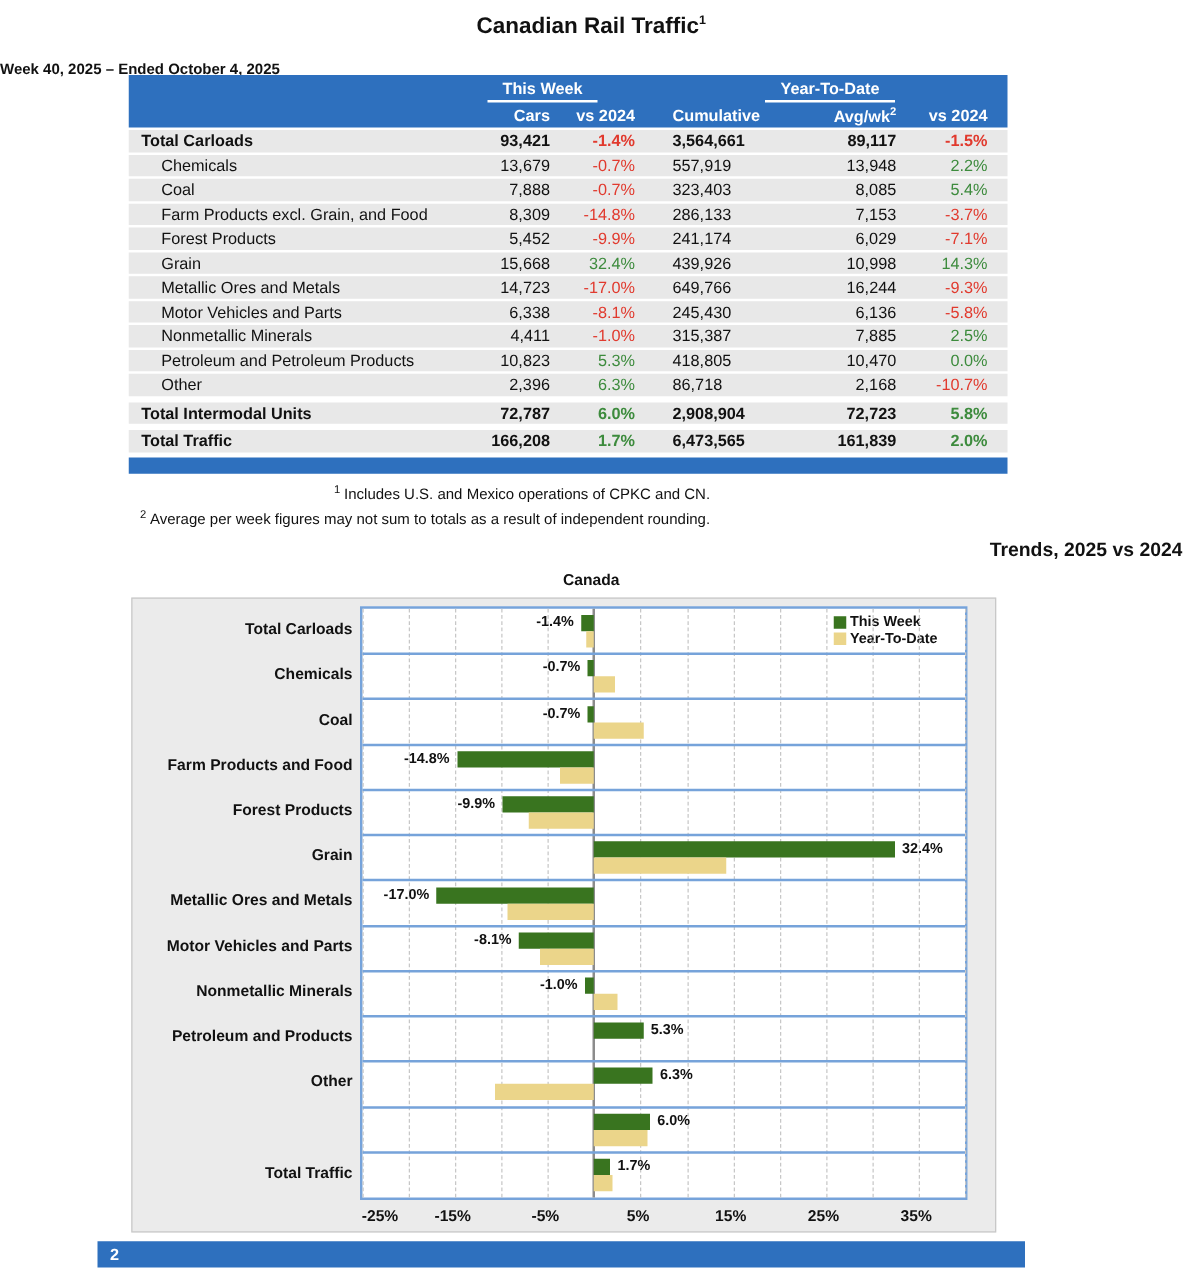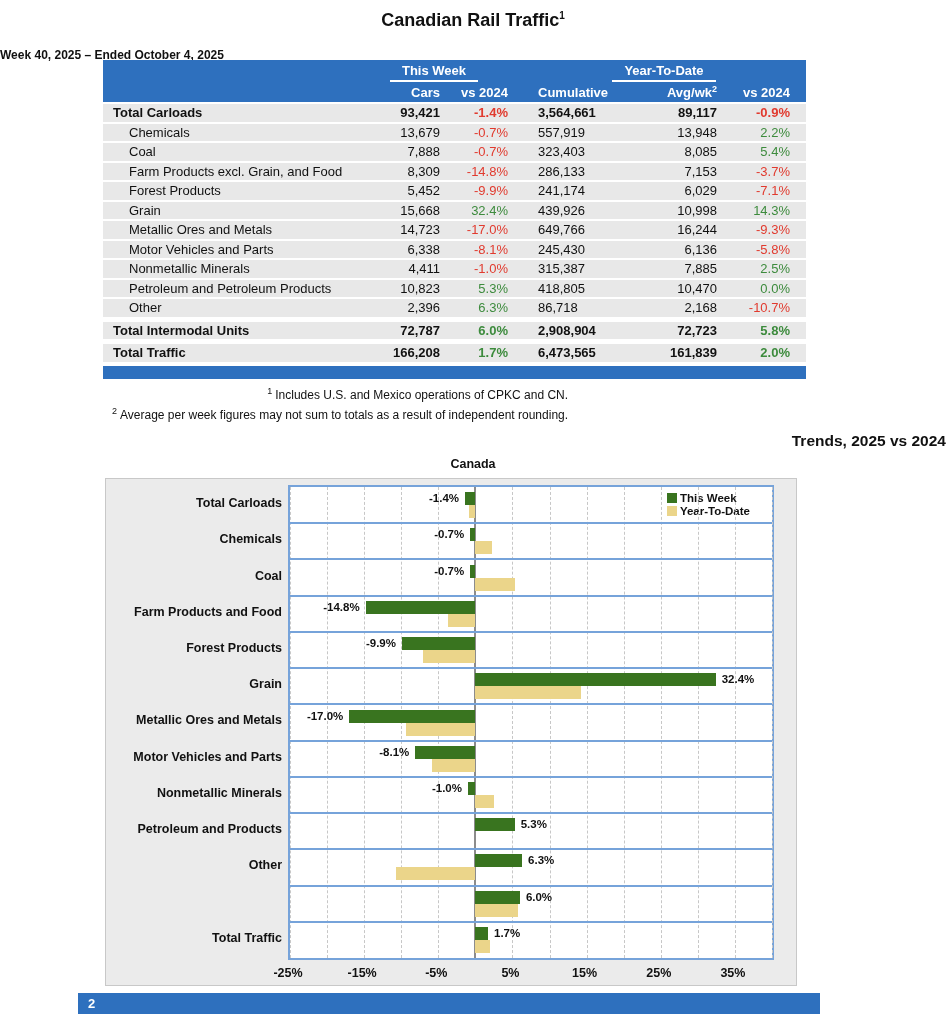--- a/index.html
+++ b/index.html
@@ -97,21 +97,21 @@
       </div>
     </div>
     <div id="table-body">
         <div class="trow bold">
           <div class="col-label">Total Carloads</div>
           <div class="col-cars">93,421</div>
           <div class="col-vs1 pct neg">-1.4%</div>
           <div class="col-gap"></div>
           <div class="col-cum">3,564,661</div>
           <div class="col-avg">89,117</div>
-          <div class="col-vs2 pct neg">-0.9%</div>
+          <div class="col-vs2 pct neg">-1.5%</div>
           <div class="col-pad"></div>
         </div>
         <div class="trow">
           <div class="col-label indent">Chemicals</div>
           <div class="col-cars">13,679</div>
           <div class="col-vs1 pct neg">-0.7%</div>
           <div class="col-gap"></div>
           <div class="col-cum">557,919</div>
           <div class="col-avg">13,948</div>
           <div class="col-vs2 pct pos">2.2%</div>
@@ -324,21 +324,21 @@
         <div class="bar" style="background: rgb(235, 213, 138); top: 380.423px; left: 106.04px; width: 79.3446px;"></div>
         <div class="bar-label" style="top: 367.423px; left: 238.102px;">6.3%</div>
         <div class="bar" style="background: rgb(57, 116, 31); top: 403.654px; left: 185.385px; width: 44.4923px;"></div>
         <div class="bar" style="background: rgb(235, 213, 138); top: 416.654px; left: 185.385px; width: 43.0092px;"></div>
         <div class="bar-label" style="top: 403.654px; left: 235.877px;">6.0%</div>
         <div class="bar" style="background: rgb(57, 116, 31); top: 439.885px; left: 185.385px; width: 12.6062px;"></div>
         <div class="bar" style="background: rgb(235, 213, 138); top: 452.885px; left: 185.385px; width: 14.8308px;"></div>
         <div class="bar-label" style="top: 439.885px; left: 203.991px;">1.7%</div>
       </div>
     <div class="x-ticks" id="x-ticks">
-        <div class="x-tick" style="left: 0px;">-25%</div>
+        <div class="x-tick" style="left: 16px;">-25%</div>
         <div class="x-tick" style="left: 74.1538px;">-15%</div>
         <div class="x-tick" style="left: 148.308px;">-5%</div>
         <div class="x-tick" style="left: 222.462px;">5%</div>
         <div class="x-tick" style="left: 296.615px;">15%</div>
         <div class="x-tick" style="left: 370.769px;">25%</div>
         <div class="x-tick" style="left: 444.923px;">35%</div>
       </div>
   </div>
 
   <div class="page-footer">

